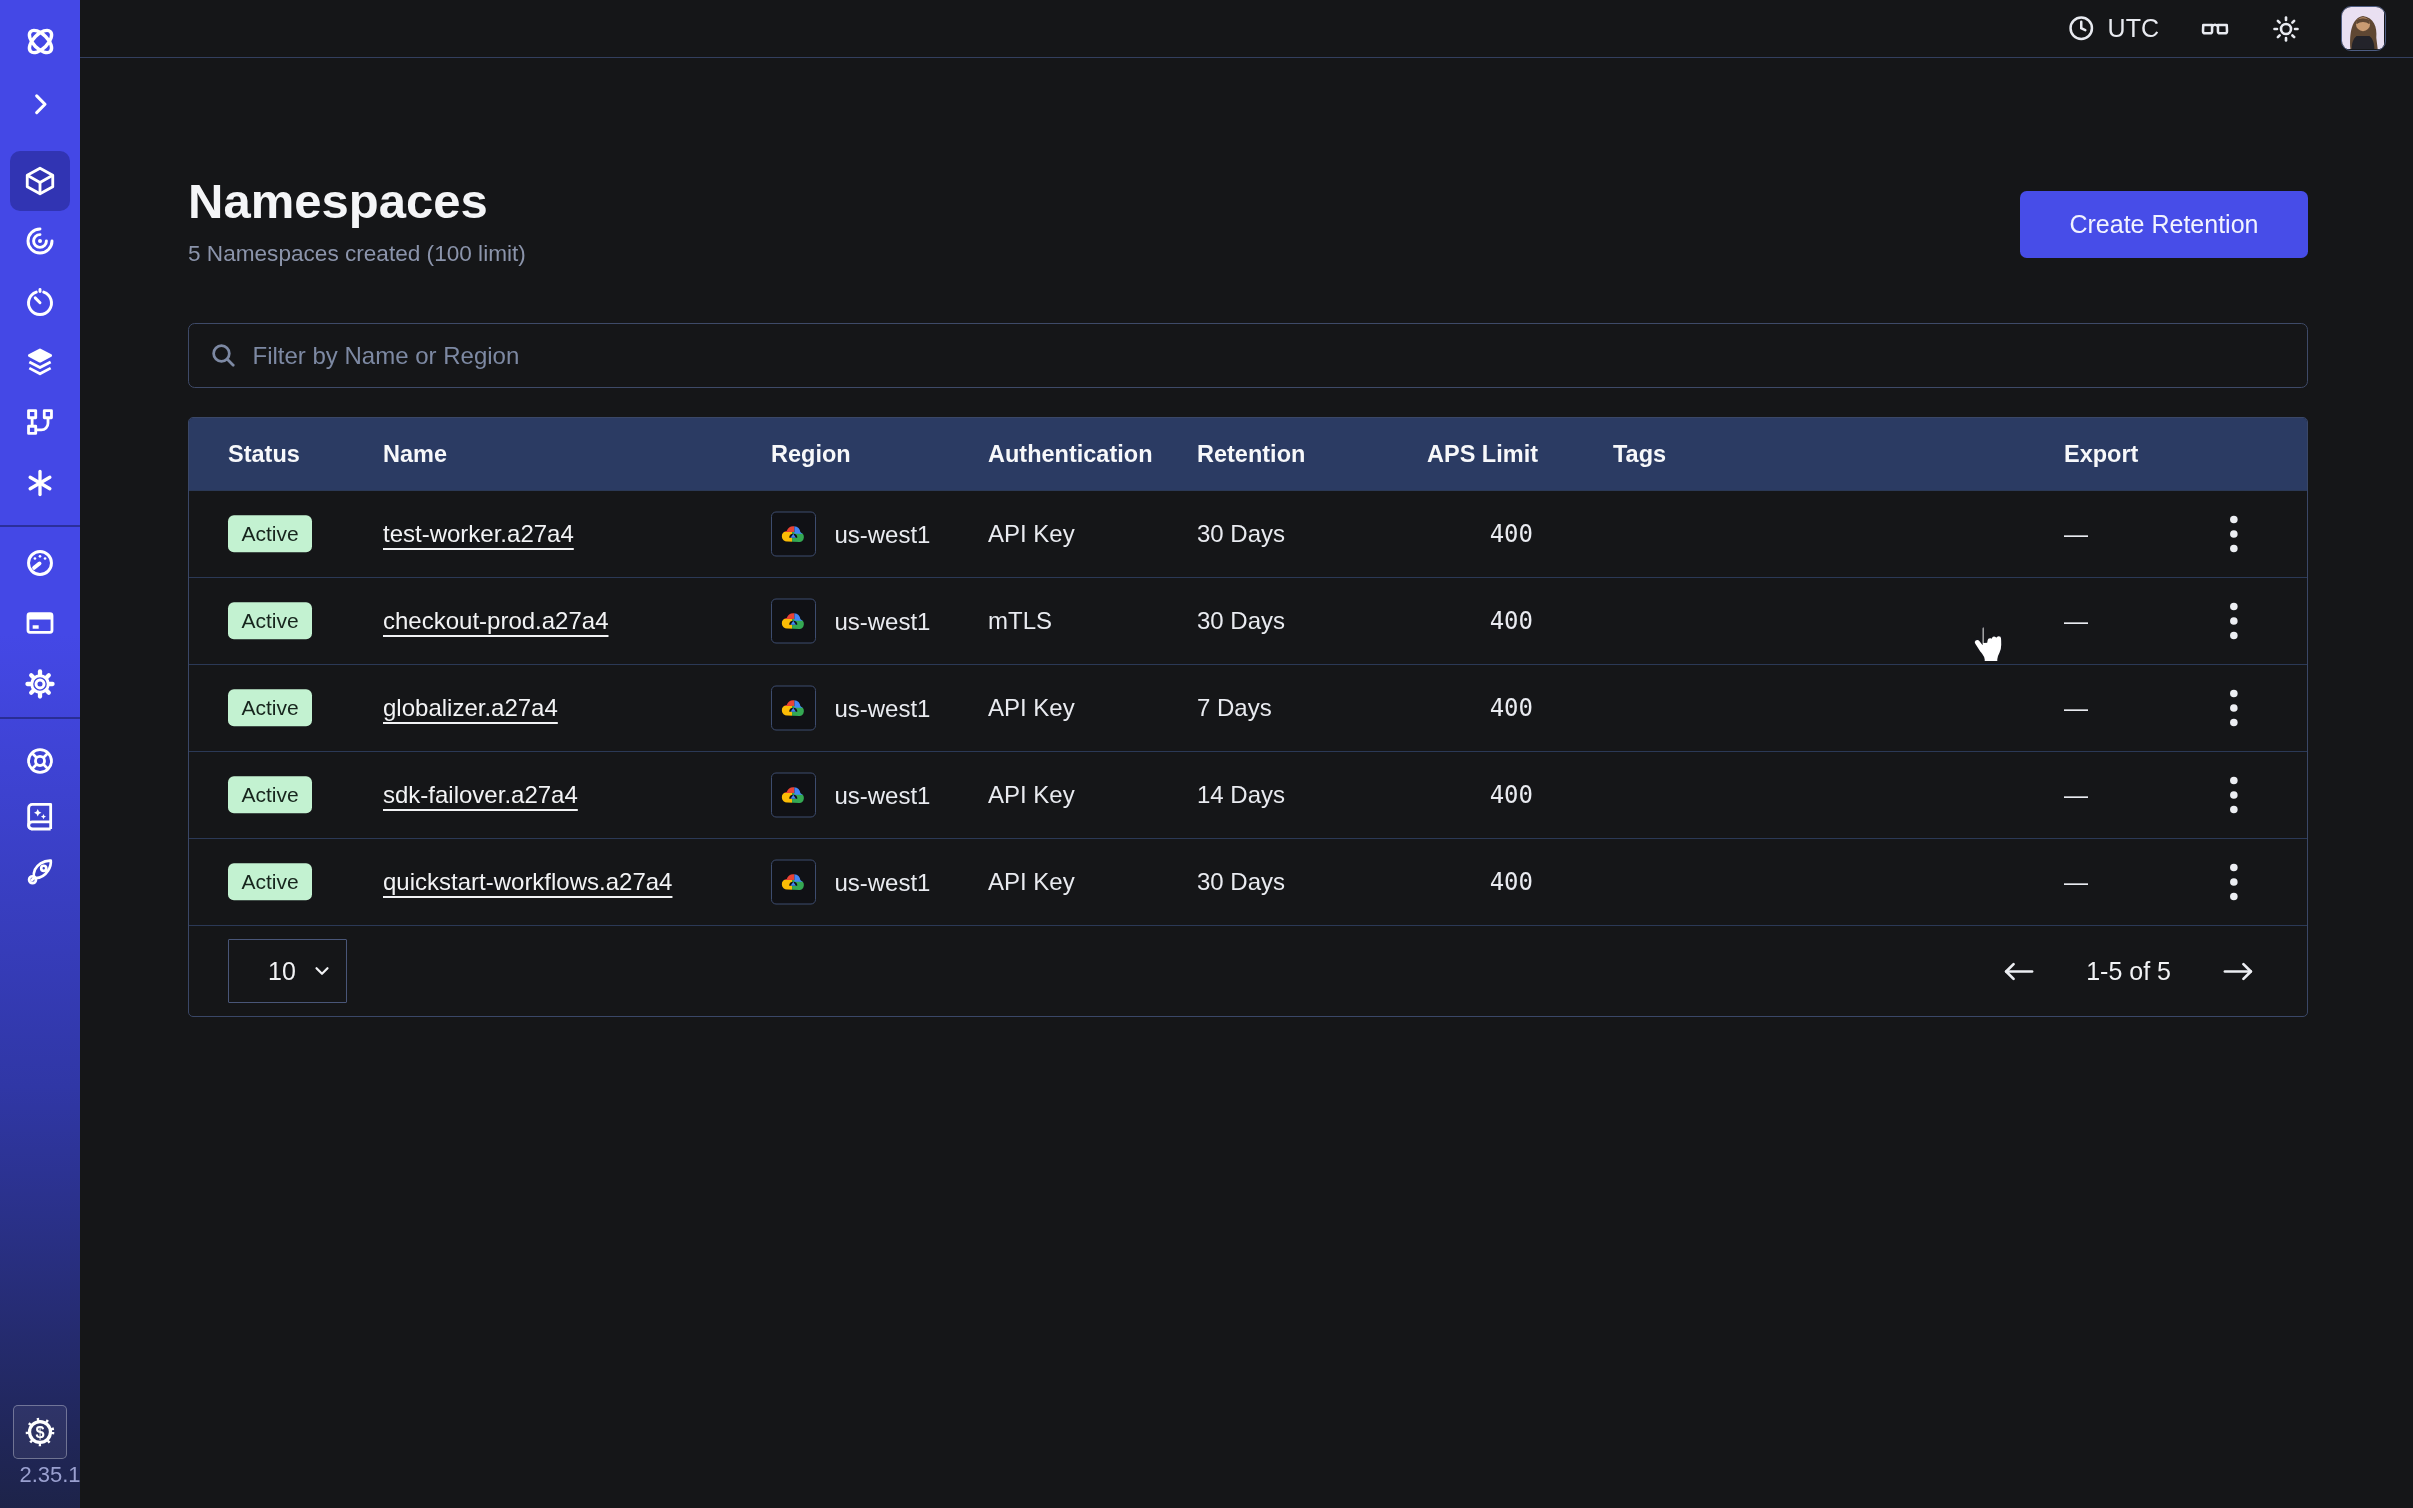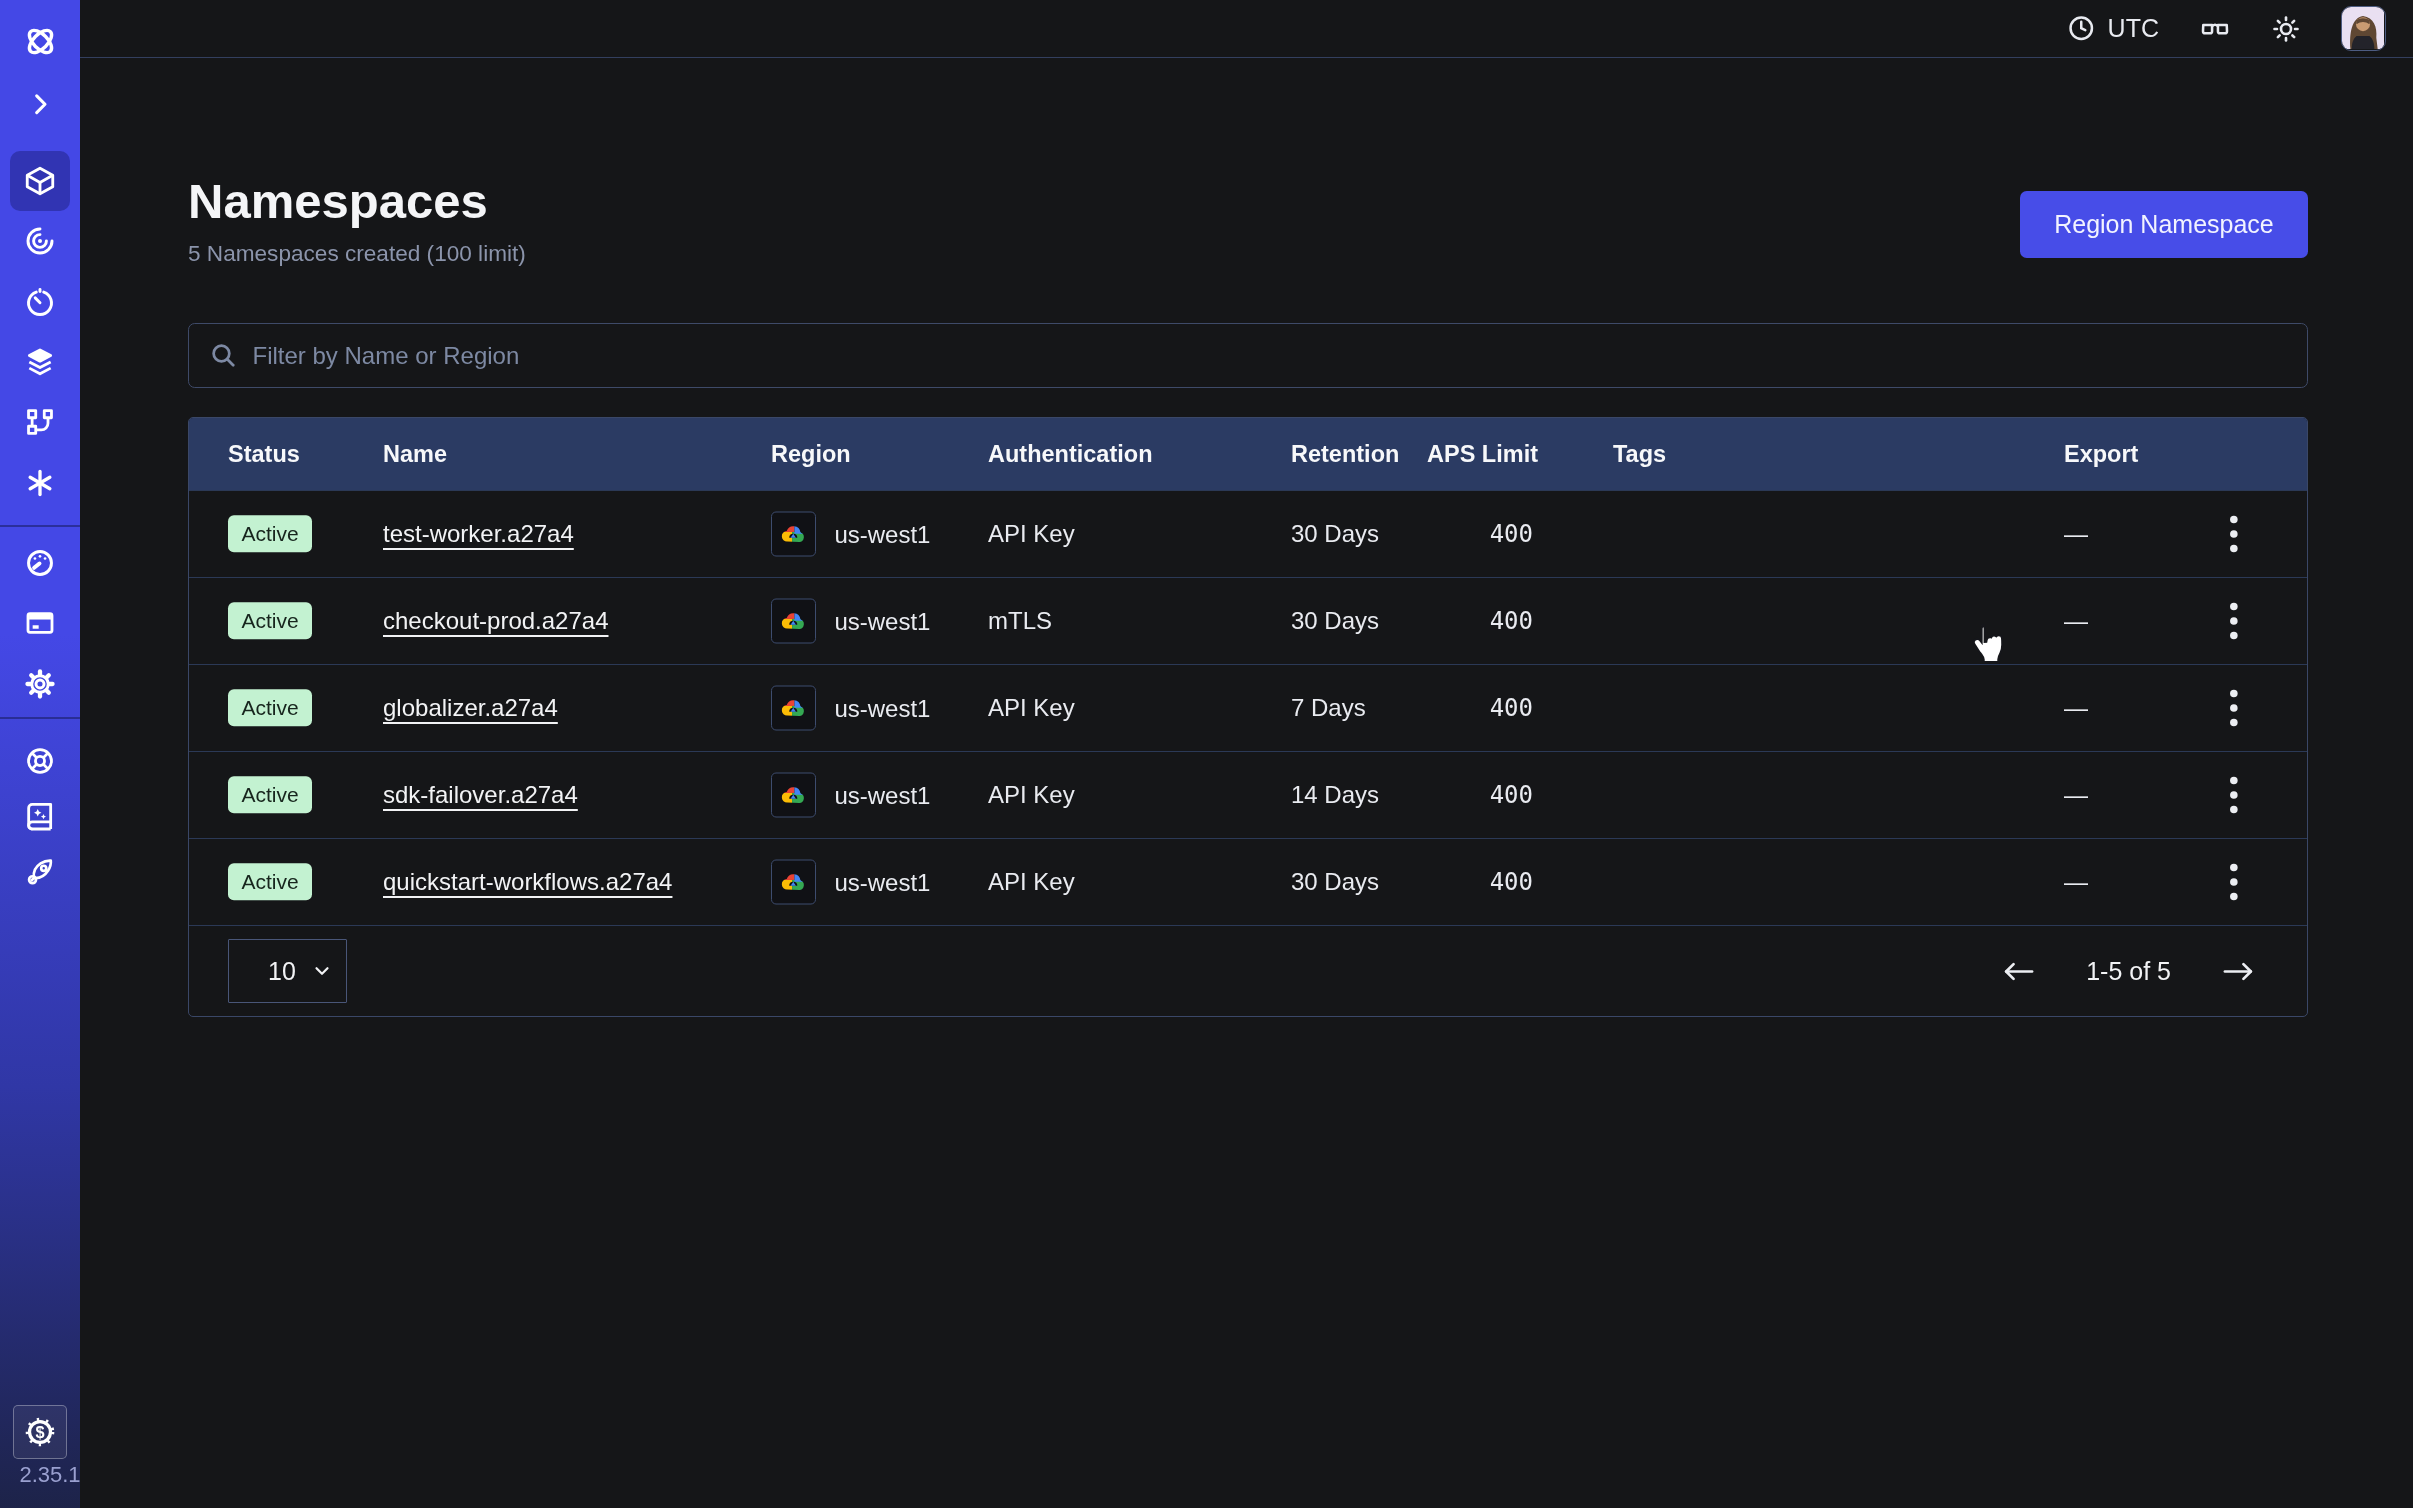--- a/index.html
+++ b/index.html
@@ -79,21 +79,21 @@
   .table {
     position: absolute; left: 188px; top: 417px; width: 2120px;
     border: 1.7px solid #3a4767; border-radius: 5px; overflow: hidden;
   }
   .thead { position: relative; height: 72px; background: #2b3b63; font-weight: 600; font-size: 23.5px; color: #f7f8fa; }
   .thead span, .trow > * { position: absolute; top: 50%; transform: translateY(-50%); white-space: nowrap; }
   .col-status    { left: 39px; }
   .col-name      { left: 194px; }
   .col-region    { left: 582px; }
   .col-auth      { left: 799px; }
-  .col-ret       { left: 1102px; }
+  .col-ret       { left: 1008px; }
   .col-aps       { left: 1238px; width: 106px; text-align: right; }
   .col-tags      { left: 1424px; }
   .col-export    { left: 1875px; }
 
   .trow { position: relative; height: 87px; border-top: 1.7px solid #2b3956; font-size: 24px; }
   .badge {
     display: inline-block; background: #c3f2d1; color: #17251d;
     font-size: 21px; font-weight: 500; padding: 6.7px 13.4px; border-radius: 5.9px;
   }
   .name-link {
@@ -330,21 +330,21 @@
       <path d="M4.8 24 C4.2 15 5.5 6.2 12 5.2 c6.2.9 8.2 6.3 7.6 12.4 l.8 6.4 z" fill="#5f4733"></path>
       <path d="M5.5 24 c0-4.6 1.8-6.6 2.8-7.4 h7.4 c1 .8 2.8 2.8 2.8 7.4 z" fill="#23232a"></path>
       <circle cx="12" cy="9.8" r="4" fill="#c99b72"></circle>
       <path d="M8.2 8.2 c.6-2.4 7-2.4 7.6 0 c.3 1.2-.2 1.6-.2 1.6 c-2.2-1.7-5-1.7-7.2 0 c0 0-.5-.4-.2-1.6 z" fill="#5f4733"></path>
       </svg>
   </div>
 </header>
 
 <h1 class="page-title">Namespaces</h1>
 <div class="page-subtitle">5 Namespaces created (100 limit)</div>
-<button class="create-btn">Region Namespace</button>
+<button class="create-btn">Create Retention</button>
 
 <div class="filter">
   <svg width="28.5" height="28.5" viewBox="0 0 24 24" fill="none" stroke="#7d89a3" stroke-width="2.3" stroke-linecap="round">
     <circle cx="10.5" cy="10.5" r="6.6"></circle>
       <path d="M15.4 15.4 L20.4 20.4"></path>
     </svg>
   <input type="text" placeholder="Filter by Name or Region" style="">
 </div>
 
 <section class="table">

